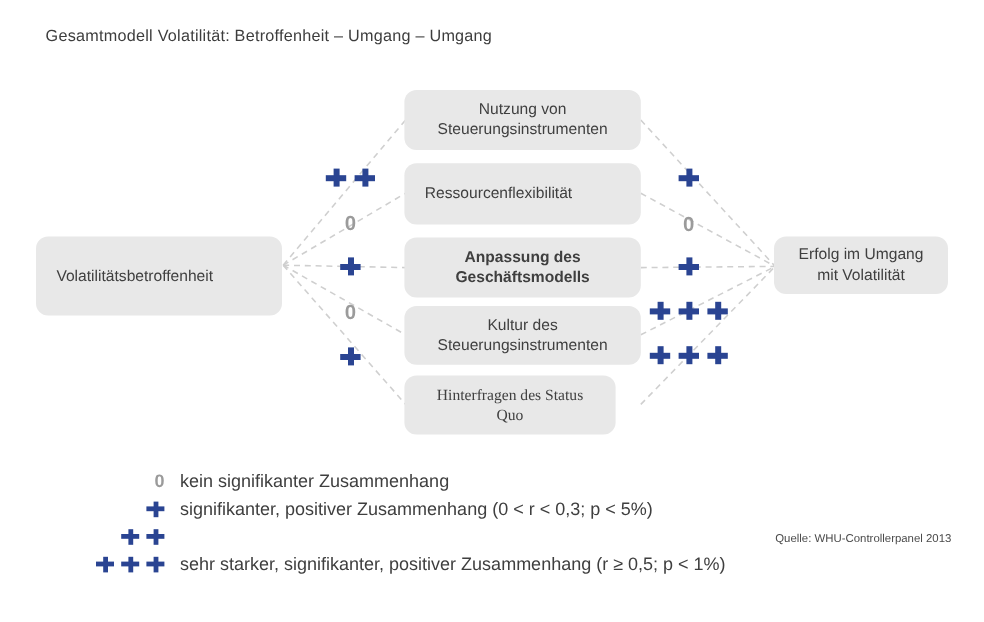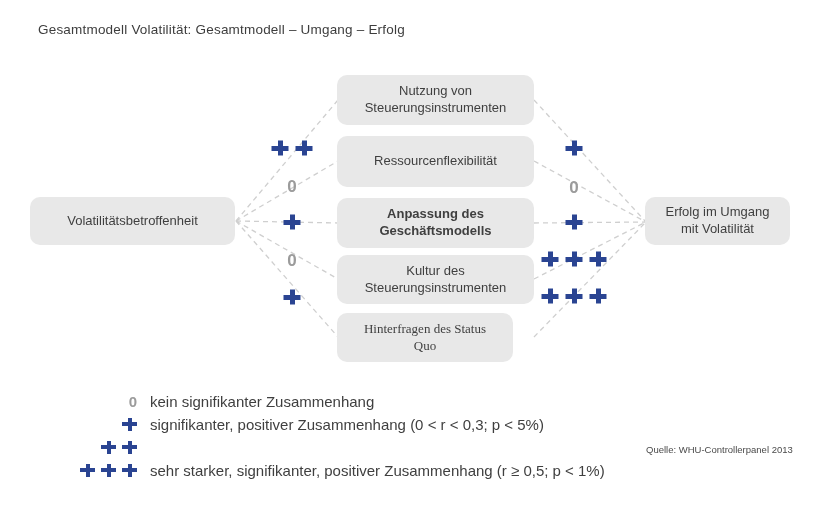--- a/index.html
+++ b/index.html
@@ -6,23 +6,23 @@
   html,body { width:820px; height:518px; background:#ffffff; overflow:hidden;
               font-family:"Liberation Sans", sans-serif; }
   #canvas { position:relative; width:820px; height:518px; background:#ffffff; }
 
   .title { position:absolute; left:38px; top:22px; font-size:13.5px; color:#3d3d3d;
            letter-spacing:.2px; }
 
   svg.lines { position:absolute; left:0; top:0; width:820px; height:518px; }
 
   .box { position:absolute; background:#e8e8e8; border-radius:10px;
-         display:flex; align-items:center; justify-content:center; text-align:center;
+         display:flex; align-items:center; justify-content:flex-start; text-align:center;
          color:#3f3f3f; font-size:13px; line-height:1.3; padding:0 17px; }
-  .box-left  { left:30px;  top:197px; width:205px; height:48px; }
+  .box-left  { left:30px;  top:197px; width:205px; height:66px; }
   .box-right { left:645px; top:197px; width:145px; height:48px; }
   .box-m1 { left:337px; top:75px;  width:197px; height:50px; }
   .box-m2 { left:337px; top:136px; width:197px; height:51px; }
   .box-m3 { left:337px; top:198px; width:197px; height:50px;font-weight:bold; }
   .box-m4 { left:337px; top:255px; width:197px; height:49px; }
   .box-m5 { left:337px; top:313px; width:176px; height:49px;font-family:Liberation Serif, serif; }
 
   .sym { position:absolute; transform:translate(-50%,-50%);
          display:flex; gap:7px; align-items:center; justify-content:center; }
   .plus { position:relative; width:17px; height:15px; display:inline-block; }
@@ -42,21 +42,21 @@
   .legend-sym .zero { font-size:15px; }
   .legend-text { margin-left:13px; font-size:15px; color:#3f3f3f; }
 
   .source { position:absolute; left:632px; top:444px; font-size:9.5px; color:#4a4a4a;margin-left:14px; }
 </style>
 </head>
 <body>
 
 <div id="canvas">
 
-  <div class="title">Gesamtmodell Volatilität: Gesamtmodell  – Umgang – Erfolg</div>
+  <div class="title">Gesamtmodell Volatilität: Betroffenheit  – Umgang – Umgang</div>
 
   <svg class="lines" viewBox="0 0 820 518">
     <g stroke="#cfcfcf" stroke-width="1.3" stroke-dasharray="5 4" fill="none">
       <line x1="236" y1="221" x2="338" y2="100"></line>
       <line x1="236" y1="221" x2="338" y2="161"></line>
       <line x1="236" y1="221" x2="338" y2="223"></line>
       <line x1="236" y1="221" x2="338" y2="279"></line>
       <line x1="236" y1="221" x2="338" y2="337"></line>
       <line x1="534" y1="100" x2="646" y2="222"></line>
       <line x1="534" y1="161" x2="646" y2="222"></line>

